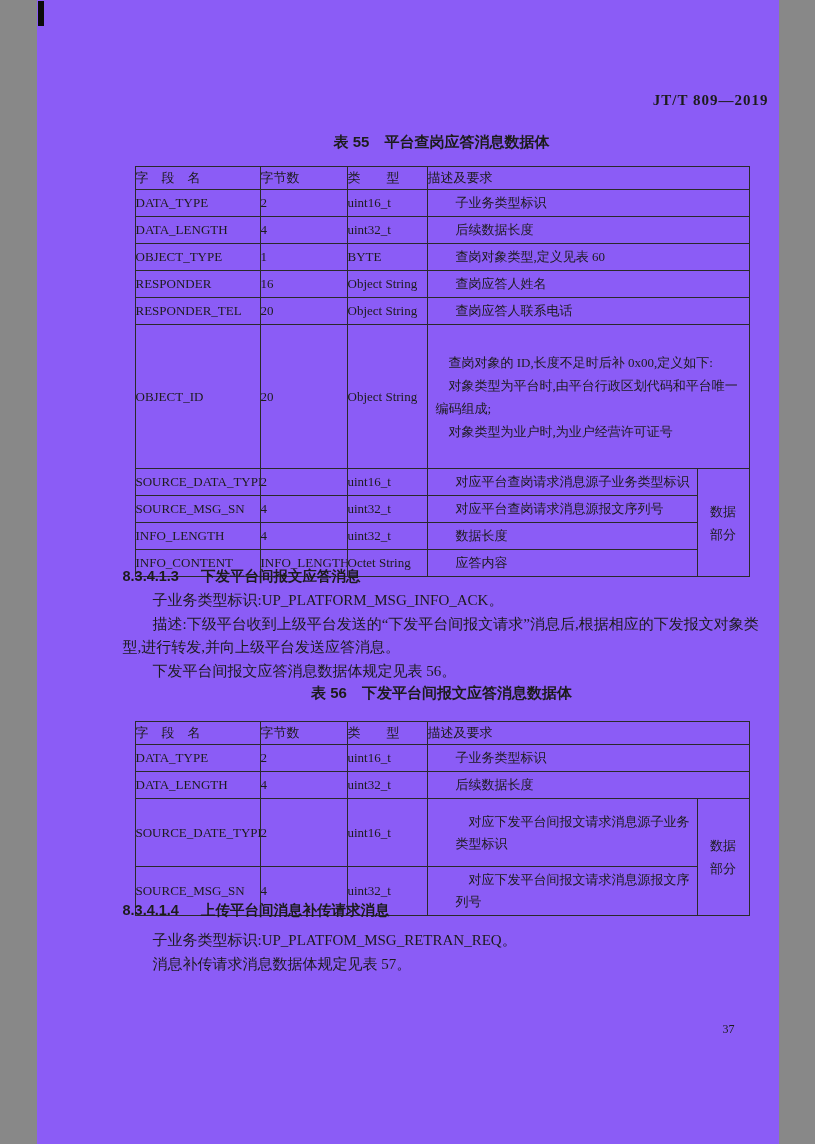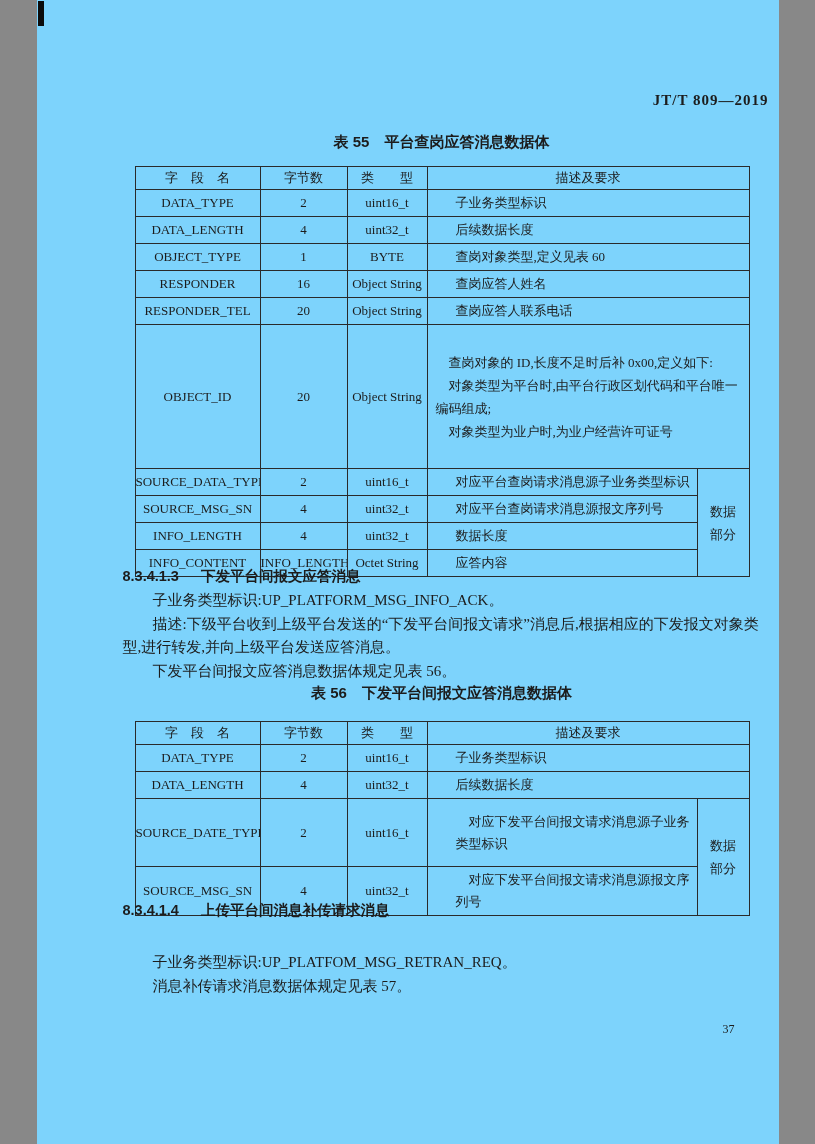--- a/index.html
+++ b/index.html
@@ -1,19 +1,19 @@
 <!DOCTYPE html>
 <html><head>
 <meta charset="utf-8">
 <style>
   * { margin:0; padding:0; box-sizing:border-box; }
   html,body { background:#888; }
   .page {
     position:relative; width:742px; height:1144px; margin:0 auto;
-    background:#7dd3fc; color:#1c1c1c;
+    background:#8b5cf6; color:#1c1c1c;
     font-family:"Liberation Serif","DejaVu Serif",serif;
     overflow:hidden;
   }
   .corner-mark { position:absolute; left:1px; top:1px; width:6px; height:25px; background:#0b0b0b; }
   .std-number {
     position:absolute; top:92px; left:86px; width:646px;
     text-align:right; font-size:15px; letter-spacing:1px; font-weight:bold;
   }
   .caption {
     position:absolute; left:98px; width:614px; text-align:center;
@@ -26,36 +26,36 @@
     position:absolute; left:98px; width:614px;
     border-collapse:collapse; table-layout:fixed;
     border:1.5px solid #222;
   }
   .t55 { top:166px; }
   .t56 { top:721px; }
   table.t td {
     border:1px solid #2a2a2a; font-size:13px; color:#1c1c1c;
     overflow:hidden; vertical-align:middle;
   }
-  td.c { text-align:center; }
+  td.c { }
   td.desc { text-align:left; padding:2px 6px 2px 28px; line-height:22px; }
   td.desc-multi { padding:16px 8px; }
   td.desc-multi p { text-indent:1em; line-height:23px; }
   td.ind { text-indent:1em; }
   td.grp { text-align:center; line-height:23px; }
   .hdr td { font-size:13.5px; }
   .sec-head {
     position:absolute; left:86px;
     font-family:"Liberation Sans","DejaVu Sans",sans-serif;
     font-weight:bold; font-size:14.5px;
   }
   .sh1 { top:567px; } .sh2 { top:901px; }
   .sec-head .num { margin-right:22px; }
   .body-block { position:absolute; left:86px; width:647px; font-size:15px; line-height:23.5px; }
-  .bb1 { top:589px; } .bb2 { top:951px; }
+  .bb1 { top:589px; } .bb2 { top:929px; }
   .body-block p { text-indent:2em; }
   .page-no { position:absolute; top:1022px; left:98px; width:614px; text-align:right; padding-right:14px; font-size:12px; }
 </style>
 </head>
 <body>
 
 <div class="page">
   <div class="corner-mark"></div>
 
   <div class="std-number">JT/T 809—2019</div>

